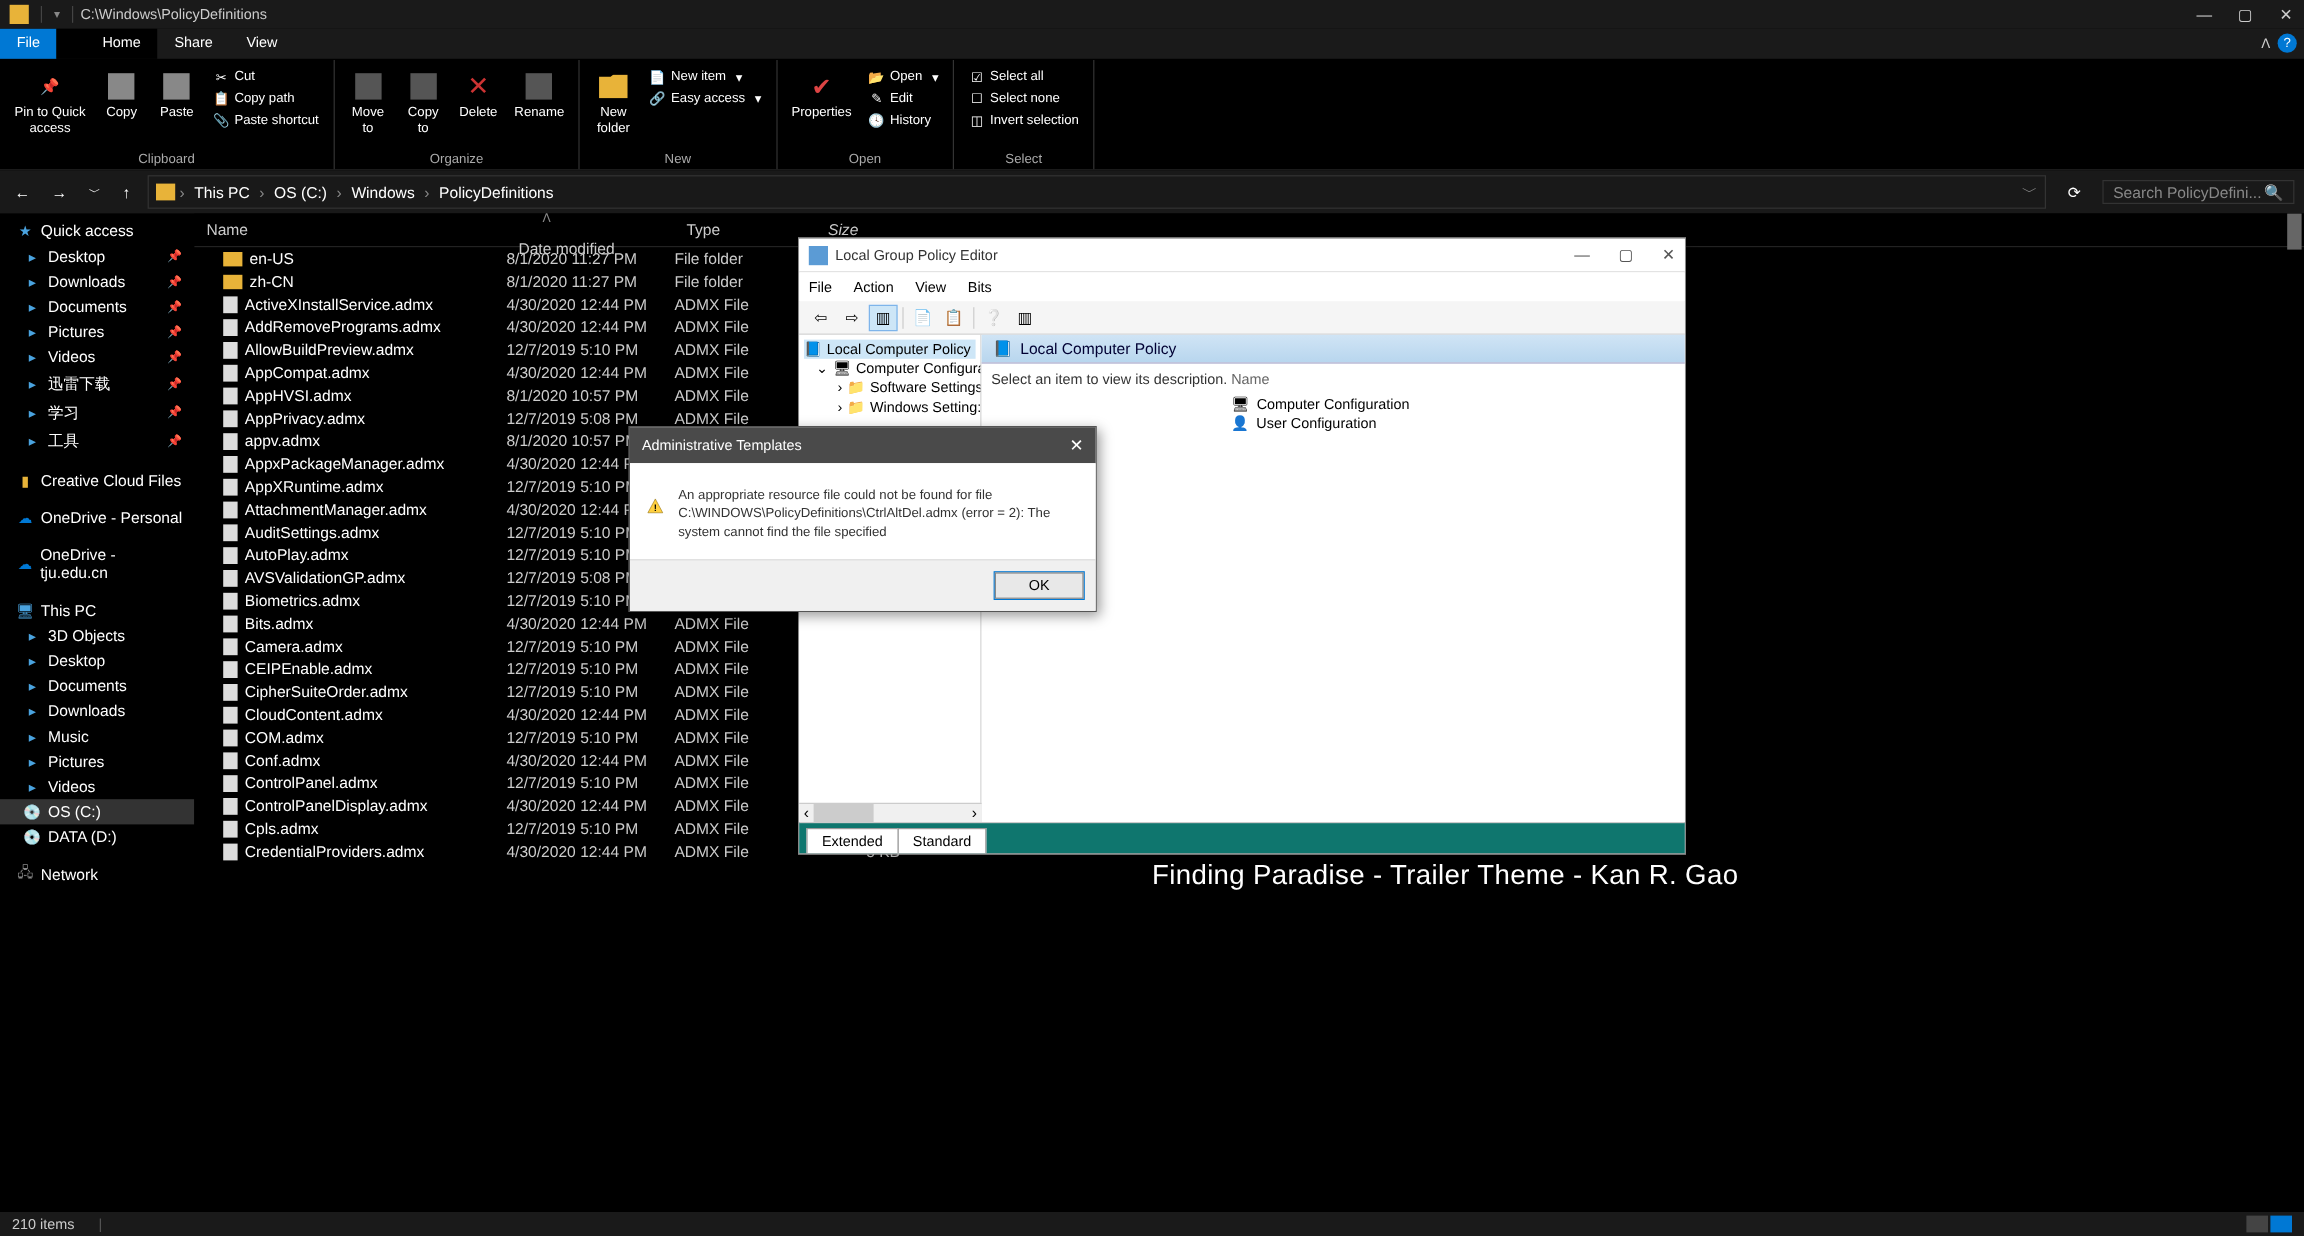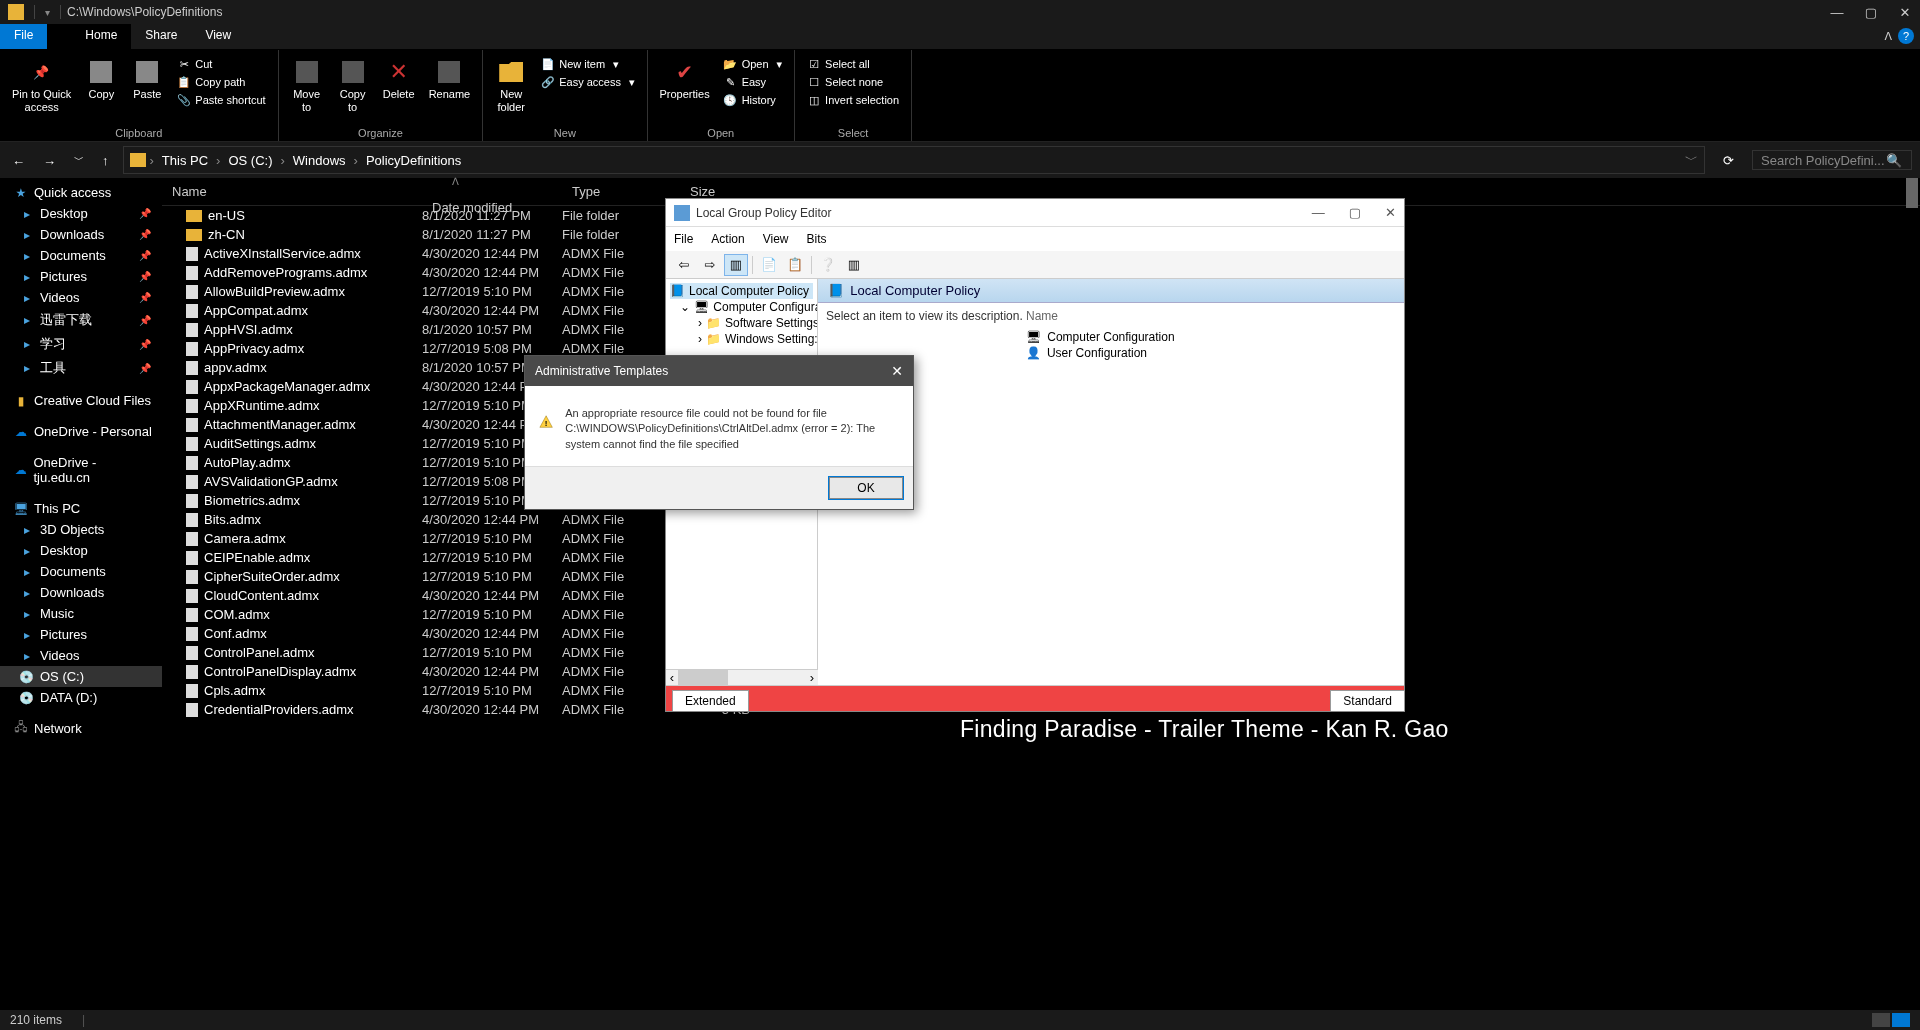--- a/index.html
+++ b/index.html
@@ -55,21 +55,21 @@
 .side-item.sel { background: #333; }
 .side-icon { width: 14px; height: 14px; display: inline-flex; align-items: center; justify-content: center; font-size: 12px; }
 .side-sep { height: 10px; }
 
 .filepane { flex: 1; background: #000; position: relative; }
 .columns { display: flex; background: #000; border-bottom: 1px solid #222; height: 28px; align-items: center; }
 .col { padding: 4px 10px; color: #ccc; cursor: pointer; font-size: 13px; }
 .col.name { width: 260px; }
 .col.date { width: 140px; margin-top: 31px; }
 .col.type { width: 118px; }
-.col.size { width: 80px; }
+.col.size { width: 80px; font-style: italic; }
 .sort-ind { position: absolute; left: 290px; top: -2px; color: #888; font-size: 10px; }
 
 .filelist { overflow-y: auto; height: calc(100% - 28px); }
 .file-row { display: flex; align-items: center; padding: 2px 0; cursor: pointer; font-size: 13px; }
 .file-row .c-name { width: 260px; padding-left: 24px; display: flex; align-items: center; gap: 6px; }
 .file-row .c-date { width: 140px; color: #ccc; }
 .file-row .c-type { width: 118px; color: #ccc; }
 .file-row .c-size { width: 80px; text-align: right; color: #ccc; padding-right: 10px; }
 .fi-folder { width: 16px; height: 12px; background: #e8b339; display: inline-block; }
 .fi-file { width: 12px; height: 14px; background: #ddd; display: inline-block; }
@@ -89,21 +89,21 @@
 .gp-tree { width: 152px; border-right: 1px solid #ccc; padding: 4px; font-size: 12px; background: #fff; overflow: hidden; }
 .gp-tree-item { display: flex; align-items: center; gap: 4px; padding: 1px 0; cursor: pointer; white-space: nowrap; }
 .gp-tree-item.sel { background: #cde6f7; }
 .gp-content { flex: 1; background: #fff; display: flex; flex-direction: column; }
 .gp-header { background: linear-gradient(#d0e4f5, #b8d6ee); padding: 4px 10px; font-size: 13px; color: #003; display: flex; align-items: center; gap: 6px; border-bottom: 1px solid #aac; }
 .gp-inner { flex: 1; display: flex; padding: 6px 8px; font-size: 12px; }
 .gp-desc { width: 200px; color: #333; }
 .gp-namecol { flex: 1; }
 .gp-namecol .hdr { color: #666; margin-bottom: 6px; }
 .gp-row { display: flex; align-items: center; gap: 6px; padding: 1px 0; cursor: pointer; }
-.gp-tabs { height: 26px; border-top: 1px solid #ccc; display: flex; align-items: flex-end; padding-left: 6px; position: relative; background: #ef4444; justify-content: space-between; }
+.gp-tabs { height: 26px; border-top: 1px solid #ccc; display: flex; align-items: flex-end; padding-left: 6px; position: relative; background: #0f766e; }
 .gp-tab { padding: 3px 12px; border: 1px solid #999; border-bottom: none; font-size: 12px; background: #fff; cursor: pointer; margin-right: -1px; }
 .gp-scroll { position: absolute; bottom: 26px; left: 0; width: 152px; height: 16px; background: #f0f0f0; border-top: 1px solid #ccc; display: flex; }
 .gp-scroll .thumb { width: 50px; height: 100%; background: #ccc; }
 
 
 .errdialog { position: absolute; left: 524px; top: 355px; width: 390px; background: #fff; border: 1px solid #555; box-shadow: 3px 3px 10px rgba(0,0,0,0.4); color: #000; }
 .err-title { height: 30px; background: #4a4a4a; color: #fff; display: flex; align-items: center; padding: 0 10px; font-size: 12px; }
 .err-title .x { margin-left: auto; cursor: pointer; font-size: 14px; }
 .err-body { padding: 20px 14px 14px; display: flex; gap: 12px; background: #fff; font-size: 11px; }
 .err-icon { width: 32px; height: 32px; }
@@ -248,21 +248,21 @@
           <div class="text">Properties</div>
         </div>
       <div class="ribbon-small">
         <div class="ribbon-small-row">
             <span class="sicon">📂</span>
             <span>Open</span>
             <span style="margin-left:4px;">▾</span>
           </div>
         <div class="ribbon-small-row">
             <span class="sicon">✎</span>
-            <span>Easy</span>
+            <span>Edit</span>
           </div>
         <div class="ribbon-small-row">
             <span class="sicon">🕓</span>
             <span>History</span>
           </div>
       </div>
     </div>
     <div class="label">Open</div>
   </div>
   <div class="ribbon-group">

